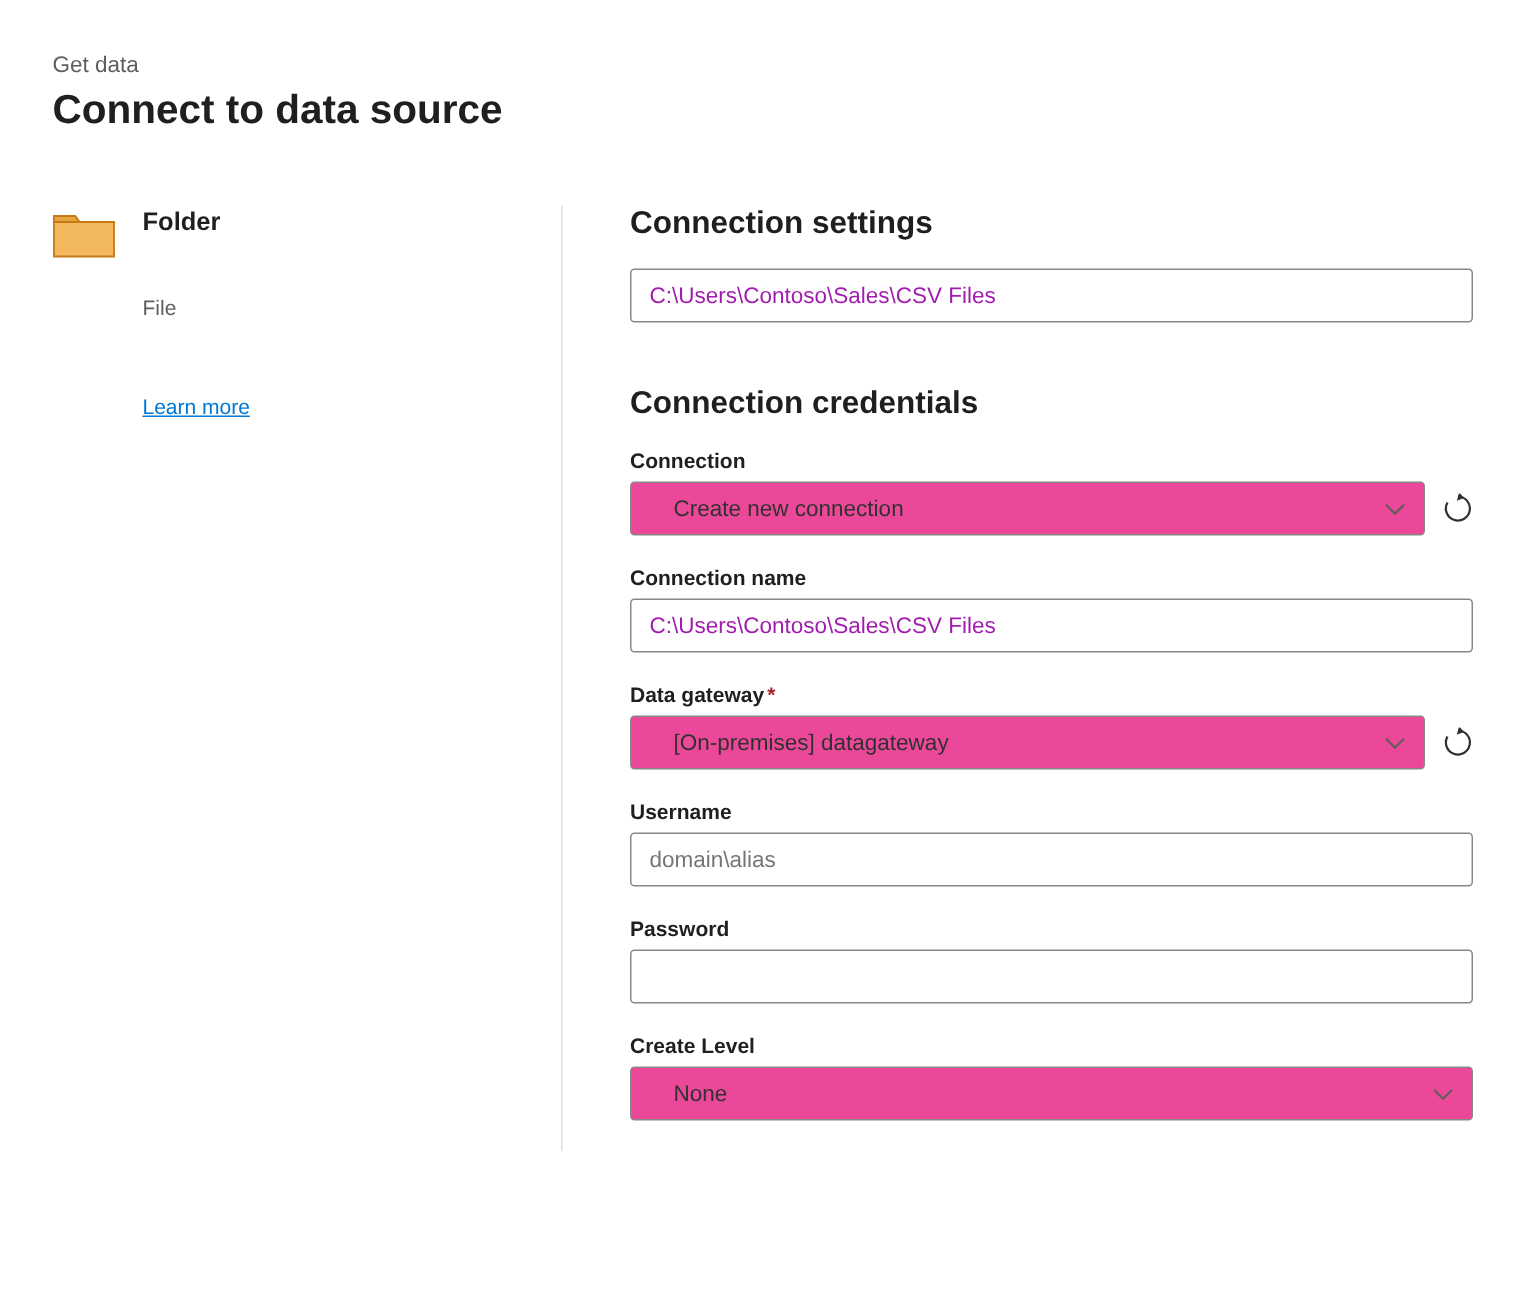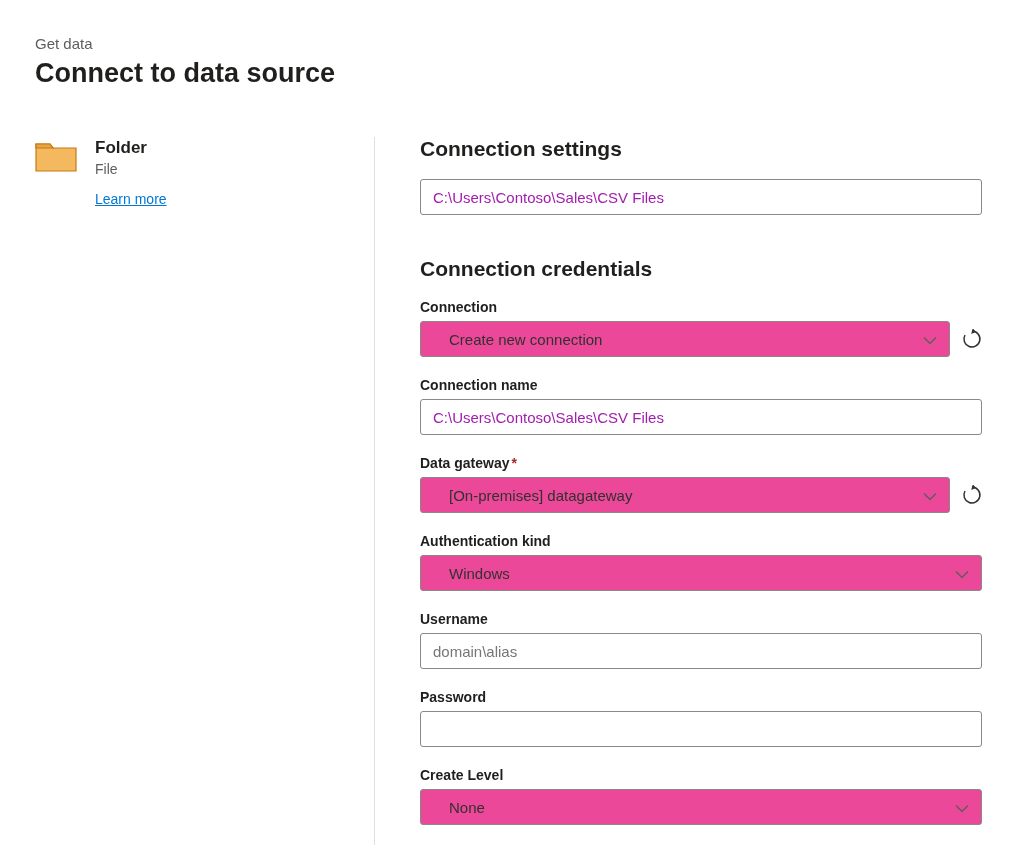--- a/index.html
+++ b/index.html
@@ -47,20 +47,21 @@
     .folder-icon {
       width: 42px;
       height: 34px;
       position: relative;
       flex-shrink: 0;
       margin-top: 2px;
     }
     .source-info {
       display: flex;
       flex-direction: column;
+      gap: 36px;
     }
     .source-name {
       font-size: 17px;
       font-weight: 600;
       color: #201f1e;
       line-height: 1.3;
     }
     .source-type {
       font-size: 14px;
       color: #605e5c;
@@ -239,33 +240,20 @@
         </div>
         <div class="refresh-icon">
           <svg width="20" height="20" viewBox="0 0 20 20">
             <path d="M 10 2 A 8 8 0 1 1 3 6" stroke="#323130" stroke-width="1.5" fill="none"></path>
             <path d="M 10 -1 L 10 5 L 14 2 Z" fill="#323130" transform="rotate(15 10 2)"></path>
           </svg>
         </div>
       </div>
     </div>
 
-    <div class="field-row">
-      <label class="field-label">Authentication kind</label>
-      <div class="select-wrapper-standalone">
-        <div class="select-input">
-          <span>Windows</span>
-          <span class="chevron">
-            <svg width="14" height="8" viewBox="0 0 14 8">
-                <path d="M1 1 L7 7 L13 1" stroke="#605e5c" stroke-width="1.5" fill="none"></path>
-              </svg>
-          </span>
-        </div>
-      </div>
-    </div>
 
     <div class="field-row">
       <label class="field-label">Username</label>
       <input type="text" class="text-input" placeholder="domain\alias" style="">
     </div>
 
     <div class="field-row">
       <label class="field-label">Password</label>
       <input type="password" class="text-input" value="" style="">
     </div>

